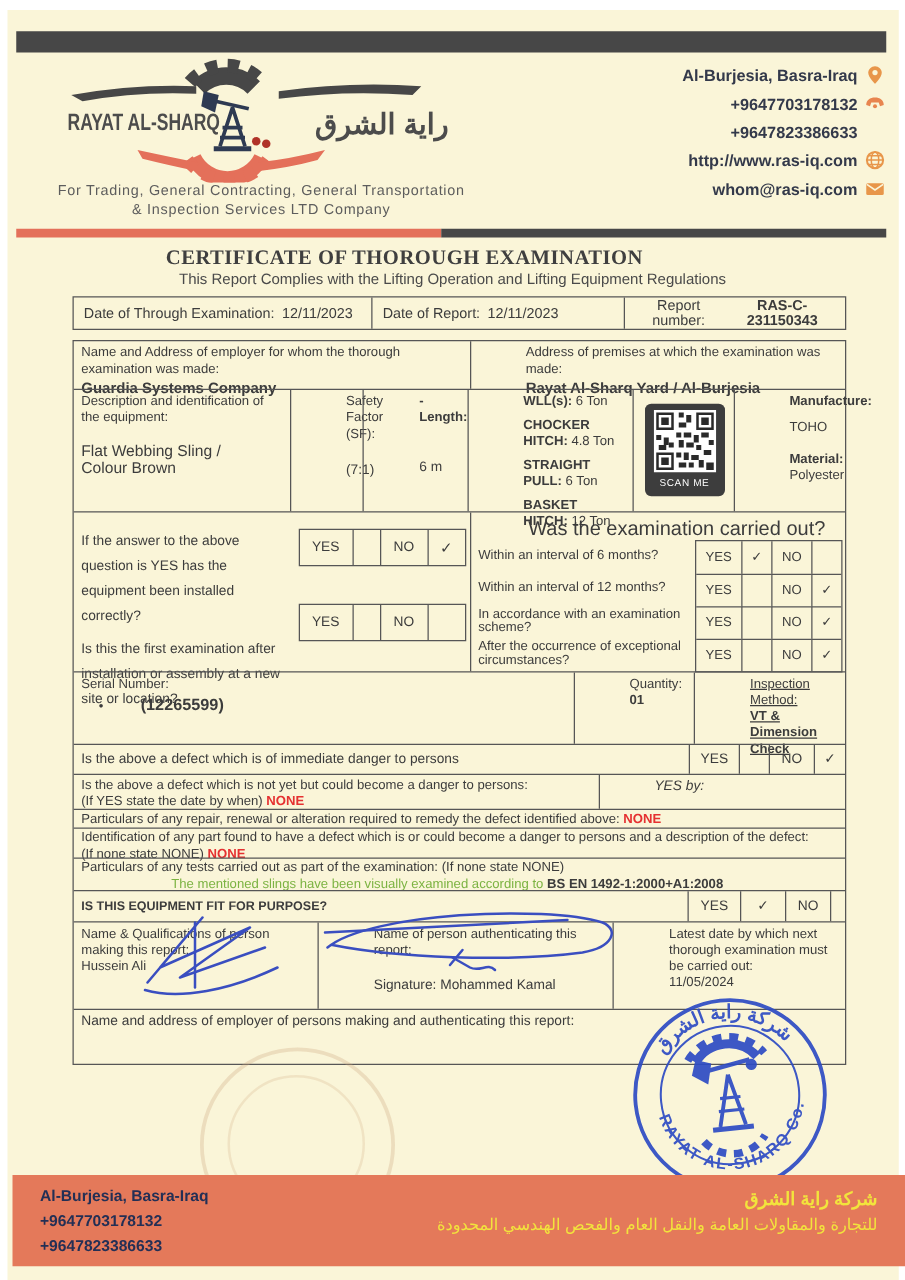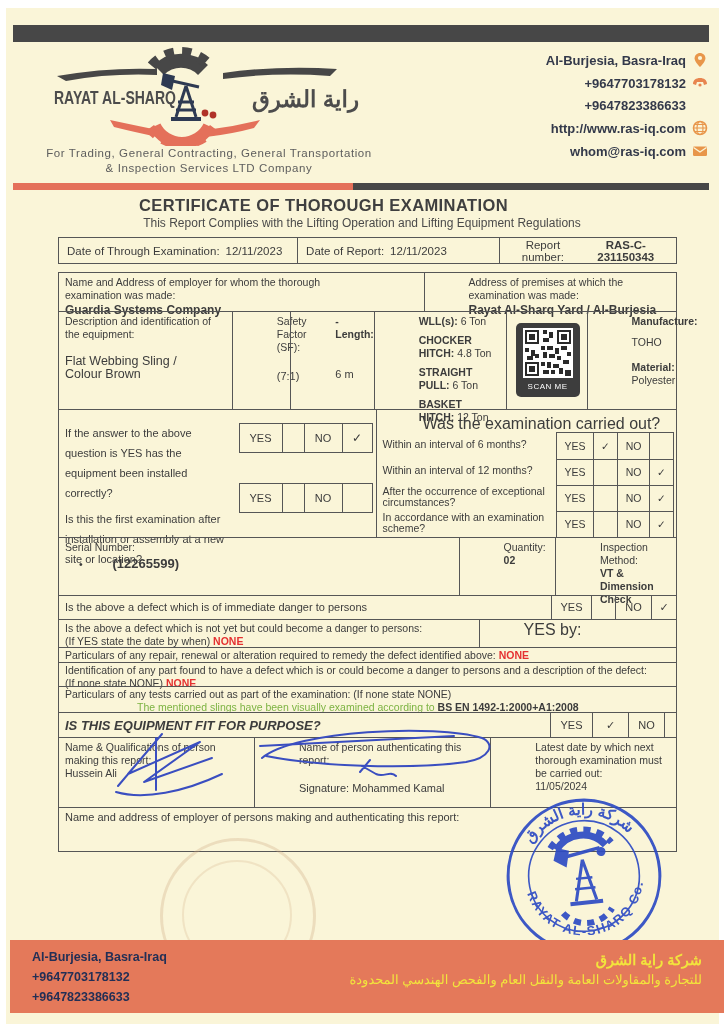--- a/index.html
+++ b/index.html
@@ -14,34 +14,34 @@
   .d-dark{flex:1;height:100%;background:#474747;}
   
   .taglines{left:24px;top:146px;width:370px;text-align:center;color:#5d5d5d;
             font-size:11.5px;letter-spacing:.6px;line-height:15px;}
   .contact{right:16px;top:52px;width:215px;display:flex;flex-direction:column;gap:7px;}
   .c-line{display:flex;justify-content:flex-end;align-items:center;gap:6px;
           font-size:13px;font-weight:bold;color:#33394a;}
   .c-ic{width:16px;height:16px;flex:0 0 16px;display:inline-flex;}
   
   .title{left:0;top:196px;width:647px;text-align:center;font-size:16.5px;
-         font-weight:bold;color:#3f3f3f;letter-spacing:.4px;}
+         font-weight:bold;color:#3f3f3f;letter-spacing:.4px;font-family:Liberation Serif, serif;}
   .subtitle{left:0;top:216px;width:724px;text-align:center;font-size:12px;color:#4a4a4a;}
   
   .daterow{left:58px;top:237px;width:617px;height:25px;display:flex;
            border:1px solid #565656;font-size:11.5px;}
   .daterow>div{display:flex;align-items:center;padding:0 8px;gap:6px;}
   .daterow>div+div{border-left:1px solid #565656;}
   .dr1{width:36%;} .dr2{width:30%;} .dr3{flex:1;text-align:center;}
   .bold{font-weight:bold;}
   
   .form{left:58px;top:272px;width:617px;border:1px solid #565656;font-size:10.5px;
         line-height:13px;background:#faf5d8;}
   .row{display:flex;border-top:1px solid #565656;position:relative;box-sizing:border-box;}
-  .row:first-child{border-top:none;gap:48px;}
+  .row:first-child{border-top:none;}
   .cell{box-sizing:border-box;padding:3px 6px;position:relative;}
   .cell+.cell{border-left:1px solid #565656;padding-left:44px;}
   .rA{height:38px;} .rB{height:98px;} .rC{height:128px;} .rD{height:58px;}
   .rE{height:24px;} .rF{height:28px;} .rG{height:15px;} .rH{height:24px;}
   .rI{height:26px;} .rJ{height:25px;} .rK{height:70px;} .rL{height:44px;display:block;}
   .vbig{font-size:12px;font-weight:bold;margin-top:2px;}
   .red{color:#e53131;font-weight:bold;}
   .green{color:#7cb342;}
   
   .ck4{display:flex;border:1px solid #565656;background:#faf5d8;}
@@ -297,24 +297,24 @@
     <div class="cell" style="flex:1;">
       <div class="carried-head">Was the examination carried out?</div>
       <div style="position:absolute;left:6px;top:22px;right:122px;">
         <div class="crow">
             <div class="q">Within an interval of 6 months?</div>
           </div>
         <div class="crow">
             <div class="q">Within an interval of 12 months?</div>
           </div>
         <div class="crow">
-            <div class="q">After the occurrence of exceptional circumstances?</div>
+            <div class="q">In accordance with an examination scheme?</div>
           </div>
         <div class="crow">
-            <div class="q">In accordance with an examination scheme?</div>
+            <div class="q">After the occurrence of exceptional circumstances?</div>
           </div>
       </div>
       <div class="qgrid">
         <span>YES</span>
           <span class="chk">✓</span>
           <span>NO</span>
           <span class="chk"></span>
         <span>YES</span>
           <span class="chk"></span>
           <span>NO</span>
@@ -331,44 +331,44 @@
     </div>
   </div>
 
   <div class="row rD">
     <div class="cell" style="width:68%;">
       <div>Serial Number:</div>
       <div style="margin-top:3px;padding-left:14px;"><span>•</span>&nbsp;&nbsp;<span class="bold" style="font-size:13px;margin-left:24px;">(12265599)</span></div>
     </div>
     <div class="cell" style="width:16%;">
       <div>Quantity:</div>
-      <div class="bold">02</div>
-    </div>
-    <div class="cell" style="flex:1;">
+      <div class="bold">01</div>
+    </div>
+    <div class="cell" style="flex:1;text-decoration:underline;">
       <div>Inspection Method:</div>
       <div class="bold" style="width:70px;">VT &amp; Dimension Check</div>
     </div>
   </div>
 
   <div class="row rE">
     <div class="inlinecells">
       <div class="itext" style="font-size:11px;">Is the above a defect which is of immediate danger to persons</div>
       <div class="icell" style="width:40px;">YES</div>
       <div class="icell chk" style="width:24px;"></div>
       <div class="icell" style="width:36px;">NO</div>
       <div class="icell chk" style="width:25px;">✓</div>
     </div>
   </div>
 
   <div class="row rF">
     <div class="cell" style="width:68%;padding-top:2px;">
       <div>Is the above a defect which is not yet but could become a danger to persons:</div>
       <div><span>(If YES state the date by when)</span> <span class="red">NONE</span></div>
     </div>
-    <div class="cell" style="flex:1;font-size:16px;">
+    <div class="cell" style="flex:1;font-size:11px;font-style:italic;">
       <span>YES by:</span>
     </div>
   </div>
 
   <div class="row rG">
     <div class="cell" style="flex:1;padding-top:1px;">
       <span>Particulars of any repair, renewal or alteration required to remedy the defect identified above:</span> <span class="red">NONE</span>
     </div>
   </div>
 
@@ -381,21 +381,21 @@
 
   <div class="row rI">
     <div class="cell" style="flex:1;padding-top:1px;">
       <div>Particulars of any tests carried out as part of the examination: (If none state NONE)</div>
       <div style="padding-left:72px;"><span class="green">The mentioned slings have been visually examined according to</span> <span class="bold">BS EN 1492-1:2000+A1:2008</span></div>
     </div>
   </div>
 
   <div class="row rJ">
     <div class="inlinecells">
-      <div class="itext bold" style="font-size:13px;font-style:italic;">IS THIS EQUIPMENT FIT FOR PURPOSE?</div>
+      <div class="itext bold" style="font-size:10px;">IS THIS EQUIPMENT FIT FOR PURPOSE?</div>
       <div class="icell" style="width:42px;">YES</div>
       <div class="icell chk" style="width:36px;">✓</div>
       <div class="icell" style="width:36px;">NO</div>
       <div class="icell chk" style="width:12px;"></div>
     </div>
   </div>
 
   <div class="row rK">
     <div class="cell" style="width:31.6%;">
       <div style="width:160px;">Name &amp; Qualifications of person making this report:</div>

